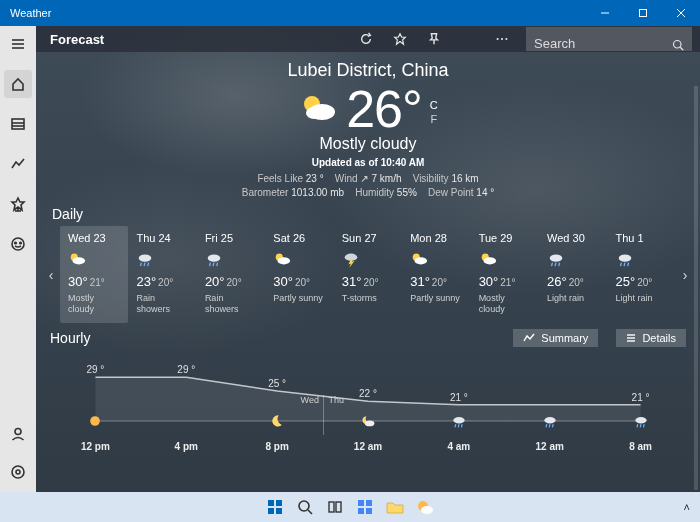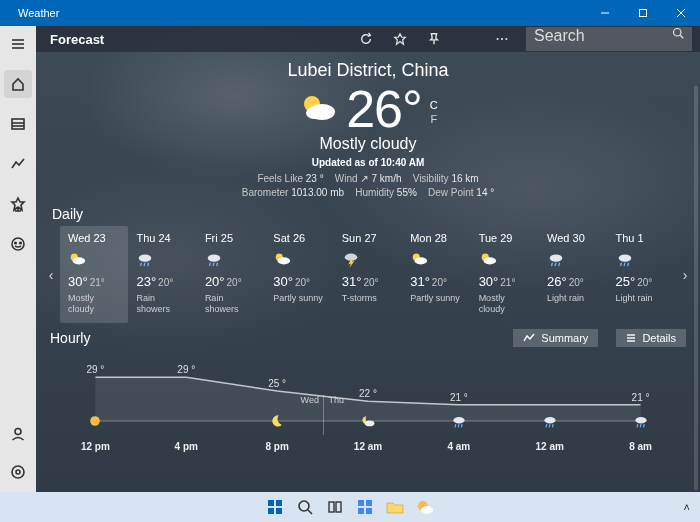--- a/index.html
+++ b/index.html
@@ -13,21 +13,21 @@
   user-select: none;
 }
 .titlebar {
   height: 26px;
   background: #0067B8;
   display: flex;
   align-items: center;
   color: #fff;
   font-size: 11px;
 }
-.titlebar .appname { padding-left: 18px; }
+.titlebar .appname { padding-left: 10px; }
 .titlebar .spacer { flex: 1; }
 .titlebar .winbtn {
   width: 38px; height: 26px;
   display: flex; align-items: center; justify-content: center;
   font-size: 11px;
 }
 .app {
   display: flex;
   height: 466px;
   position: relative;
@@ -73,27 +73,27 @@
 }
 .toolbar .title { font-size: 13px; font-weight: 600; }
 .toolbar .spacer { flex: 1; }
 .toolbar .tbtn {
   width: 32px; height: 32px;
   display: flex; align-items: center; justify-content: center;
   color: #e4e4e4;
   font-size: 13px;
 }
 .searchbox {
-  display: flex; align-items: flex-start;
+  display: flex; align-items: flex-end;
   background: rgba(255,255,255,0.18);
   height: 24px;
   width: 150px;
   padding: 0 8px;
   margin-left: 6px;
-  font-size: 16px;
+  font-size: 13px;
   color: #dcdcdc;
   justify-content: space-between;
 }
 .content { padding: 8px 0 0 0; display:flex; flex-direction:column; }
 .hero { text-align: center; }
 .loc { font-size: 18px; font-weight: 400; }
 .temp-row {
   display: flex; align-items: center; justify-content: center; gap: 8px;
   margin-top: -2px;
 }

